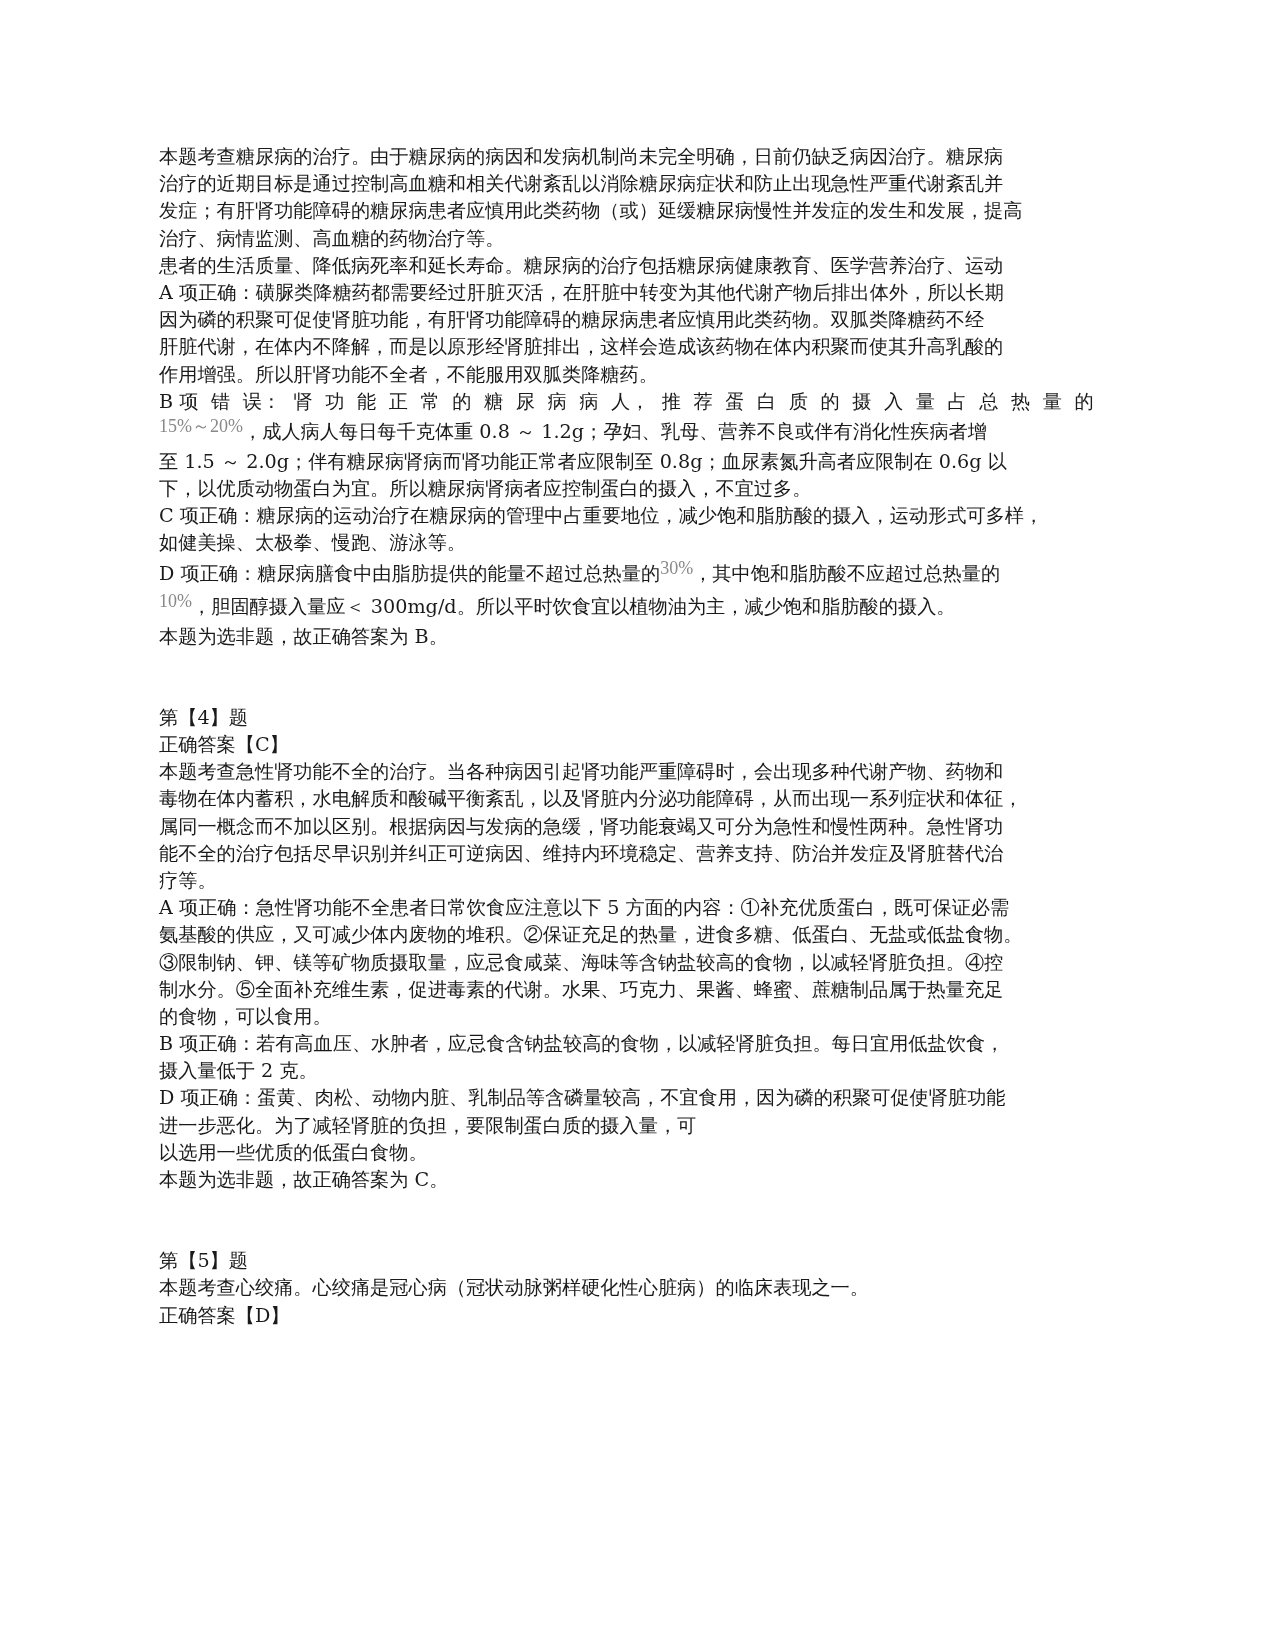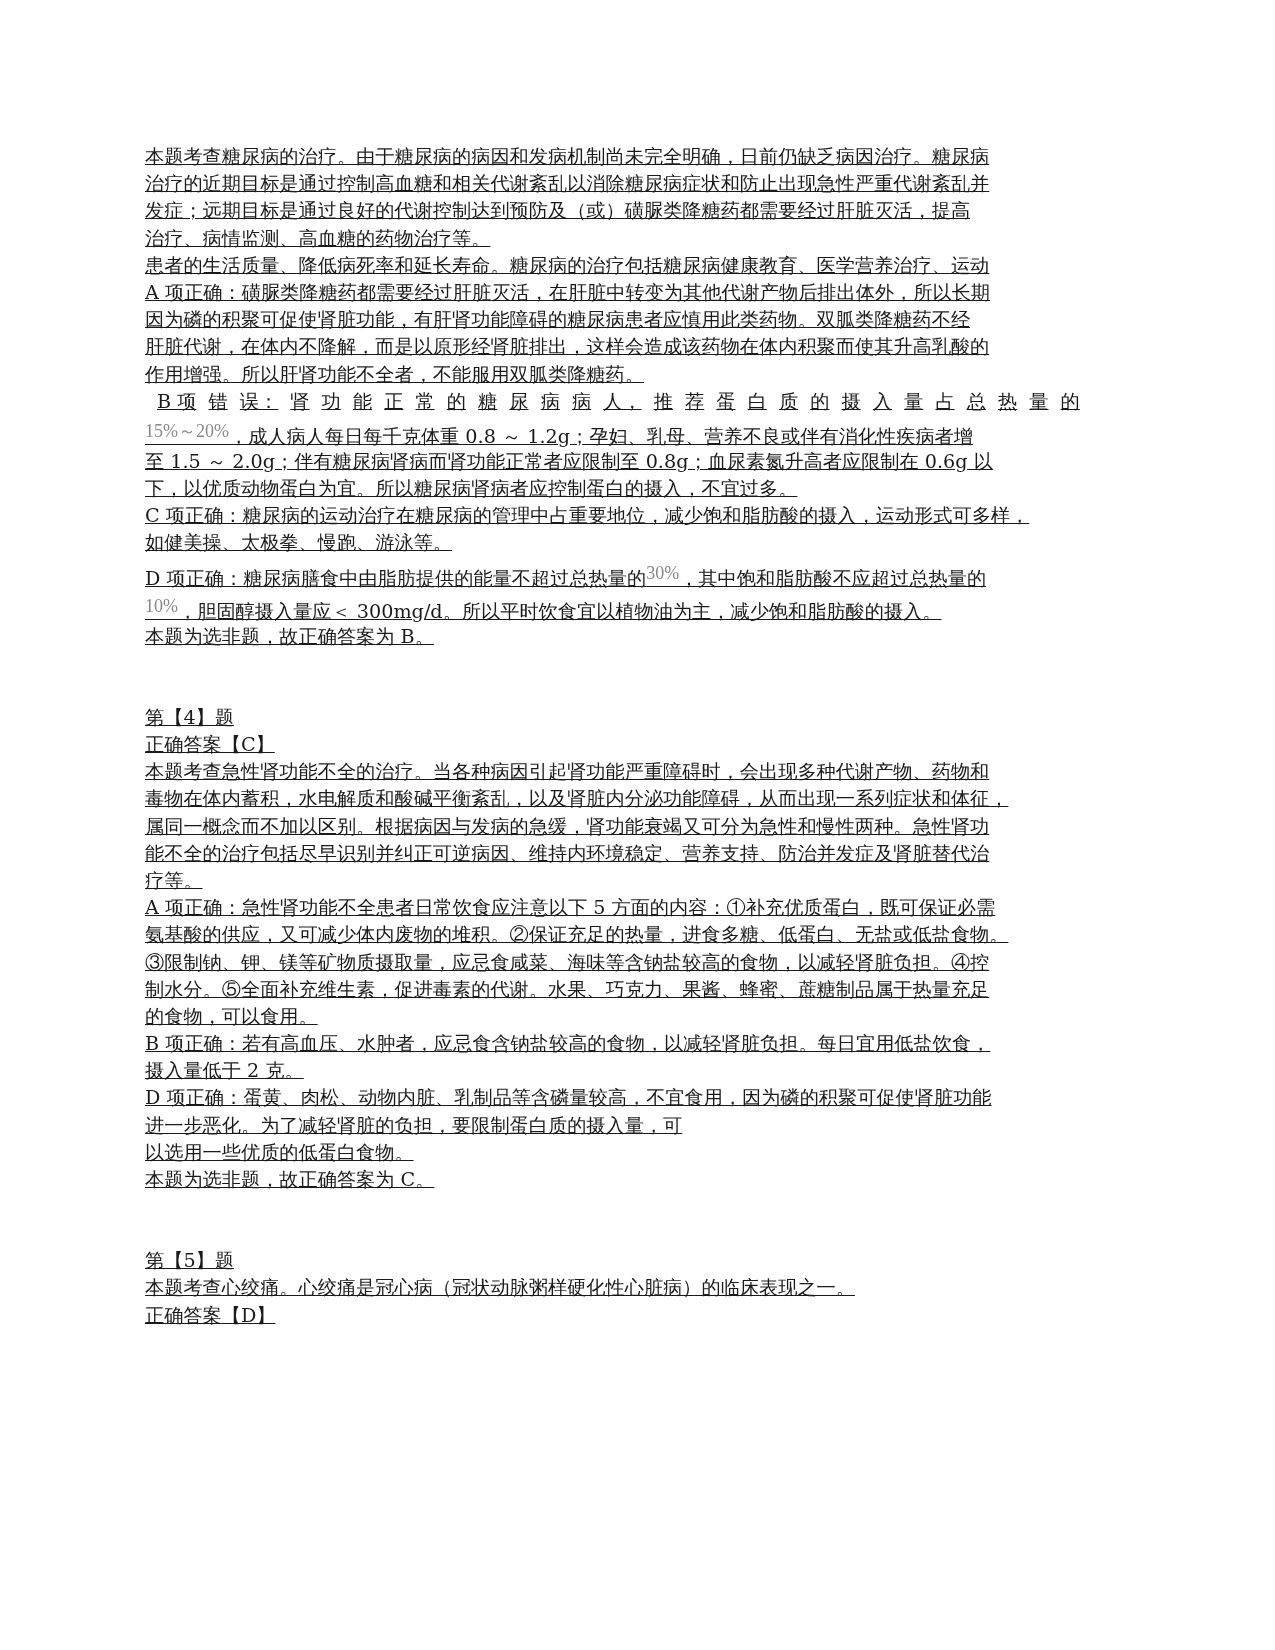--- a/index.html
+++ b/index.html
@@ -1,36 +1,36 @@
 <!DOCTYPE html>
 <html><head>
 <meta charset="utf-8">
 <style>
   html, body { margin: 0; padding: 0; background: #ffffff; }
   body { width: 1275px; height: 1650px; position: relative; overflow: hidden; }
   .page {
-    position: absolute; left: 145px; top: 143px; width: 935px;
+    position: absolute; left: 159px; top: 143px; width: 935px;
     font-family: "DejaVu Serif", "Liberation Serif", serif;
-    font-size: 19.2px; color: #1a1a1a; line-height: 27.2px; text-decoration: underline;
+    font-size: 19.2px; color: #1a1a1a; line-height: 27.2px;
   }
   .line { white-space: nowrap; height: 27.2px; }
   .gap-lg { height: 54px; }
-  .justify { display: flex; justify-content: space-between; margin-left: 12px; }
+  .justify { display: flex; justify-content: space-between; }
   .pct { font-family: "Liberation Serif", serif; color: #888; font-size: 18px; position: relative; top: -6px; }
-  .tall { height: 33px; line-height: 43px; }
+  .tall { height: 33px; line-height: 33px; }
 </style>
 </head>
 <body>
 
 <div class="page">
 
   <div>
     <div class="line">本题考查糖尿病的治疗。由于糖尿病的病因和发病机制尚未完全明确，日前仍缺乏病因治疗。糖尿病</div>
     <div class="line">治疗的近期目标是通过控制高血糖和相关代谢紊乱以消除糖尿病症状和防止出现急性严重代谢紊乱并</div>
-    <div class="line">发症；远期目标是通过良好的代谢控制达到预防及（或）磺脲类降糖药都需要经过肝脏灭活，提高</div>
+    <div class="line">发症；有肝肾功能障碍的糖尿病患者应慎用此类药物（或）延缓糖尿病慢性并发症的发生和发展，提高</div>
     <div class="line">治疗、病情监测、高血糖的药物治疗等。</div>
     <div class="line">患者的生活质量、降低病死率和延长寿命。糖尿病的治疗包括糖尿病健康教育、医学营养治疗、运动</div>
   </div>
   <div>
     <div class="line">A 项正确：磺脲类降糖药都需要经过肝脏灭活，在肝脏中转变为其他代谢产物后排出体外，所以长期</div>
     <div class="line">因为磷的积聚可促使肾脏功能，有肝肾功能障碍的糖尿病患者应慎用此类药物。双胍类降糖药不经</div>
     <div class="line">肝脏代谢，在体内不降解，而是以原形经肾脏排出，这样会造成该药物在体内积聚而使其升高乳酸的</div>
     <div class="line">作用增强。所以肝肾功能不全者，不能服用双胍类降糖药。</div>
   </div>
   <div>

